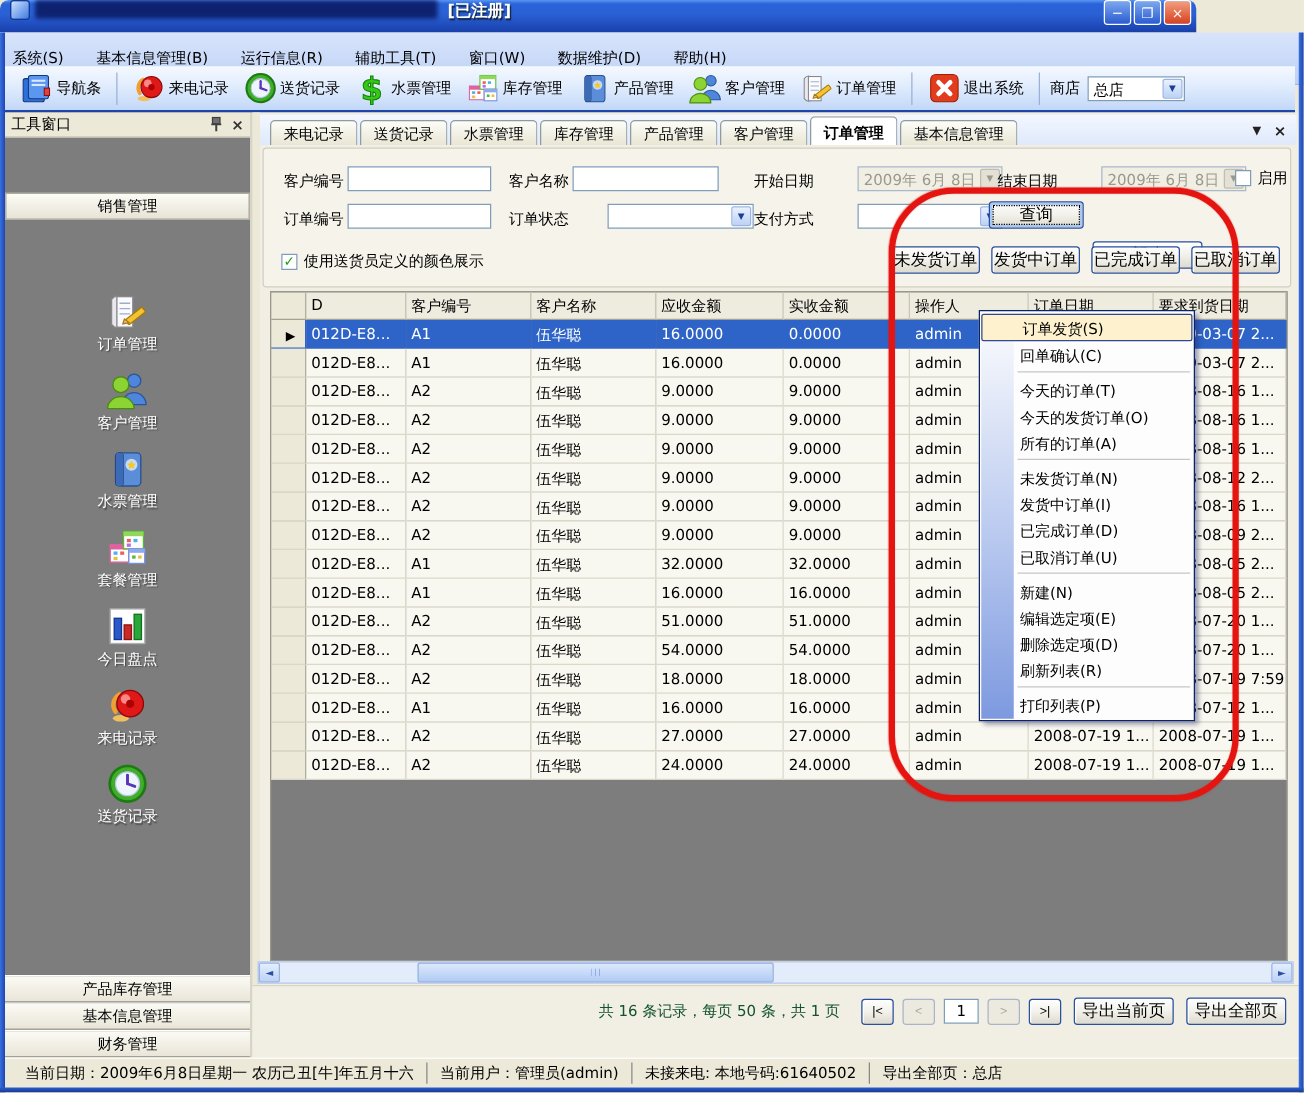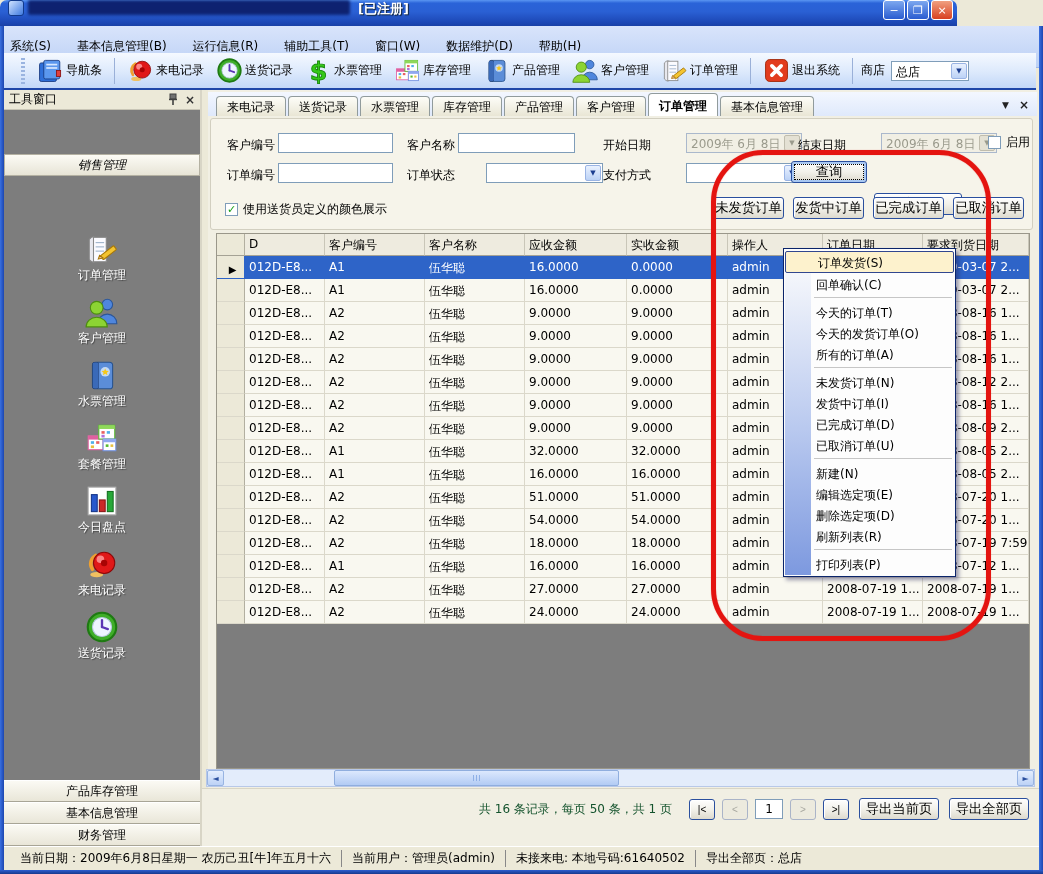--- a/index.html
+++ b/index.html
@@ -20,21 +20,21 @@
     display:flex; align-items:center; justify-content:center; }
   .winbtn.close { background:linear-gradient(180deg,#f0a080,#d84020); }
 
   .menubar { position:absolute; left:0; top:26px; width:1043px; height:42px;
     background:linear-gradient(180deg,#d9e4fb,#bcd1f5); border-bottom:1px solid #9cb6e6;
     display:flex; align-items:center; padding-left:10px; gap:26px; color:#000; }
   .menu-item { white-space:nowrap; }
 
   .toolbar { position:absolute; left:0; top:53px; width:1036px; height:37px;
     background:linear-gradient(180deg,#f5f9ff,#dcE9fc 55%,#c2d7f8); border-bottom:2px solid #1e46a8;
-    display:flex; align-items:center; padding-left:21px; gap:4px; }
+    display:flex; align-items:center; padding-left:0; gap:4px; }
   .tb-grip { width:4px; height:26px; margin-right:4px;
     background:repeating-linear-gradient(180deg,#9ab4e0 0 2px,transparent 2px 4px); }
   .tb-item { display:flex; align-items:center; gap:2px; padding:2px 4px; white-space:nowrap; }
   .tb-item svg { width:27px; height:27px; }
   .tb-sep { width:1px; height:26px; background:#9ab0d8; margin:0 4px; }
   .shop-box { display:flex; align-items:center; gap:6px; }
   .shop-combo { width:78px; height:20px; background:#fff; border:1px solid #7f9db9; position:relative; padding:2px 18px 0 4px; }
   .combo-arrow { position:absolute; right:1px; top:1px; bottom:1px; width:16px;
     background:linear-gradient(180deg,#e9f1fe,#bcd2f6); border:1px solid #9ab4e4; border-radius:2px;
     color:#1c3e90; font-size:7px; display:flex; align-items:center; justify-content:center; }
@@ -45,21 +45,21 @@
   .frame-bottom { position:absolute; left:0; right:0; bottom:0; height:4px;
     background:linear-gradient(180deg,#2c5ed0,#16388c); z-index:80; }
 
   
   .sidebar { position:absolute; left:4px; top:90px; width:198px; bottom:28px; background:#7d7d7d;
     border-right:2px solid #d8d5c6; display:flex; flex-direction:column;gap:44px; }
   .toolwin-header { height:20px; background:#ece9d8; border-bottom:1px solid #c8c5b6;
     display:flex; align-items:center; padding:0 5px; color:#000; }
   .toolwin-btns { margin-left:auto; display:flex; gap:6px; align-items:center; color:#333; }
   .section-header { height:22px; background:linear-gradient(180deg,#fcfbf5,#e7e4d6);
-    border:1px solid #b4b1a2; display:flex; align-items:center; justify-content:center; color:#000;font-style:italic; }
+    border:1px solid #b4b1a2; display:flex; align-items:center; justify-content:center; color:#000; }
   .side-body { flex:1; display:flex; flex-direction:column; align-items:center; padding-top:12px; overflow:hidden; }
   .side-item { height:63px; display:flex; flex-direction:column; align-items:center; justify-content:flex-start; }
   .side-item svg { width:34px; height:34px; }
   .side-item span { color:#fff; margin-top:1px; text-shadow:1px 1px 1px #444; }
   .side-bottom { }
   .side-bar-item { height:22px; background:linear-gradient(180deg,#fbfaf4,#e9e6d8);
     border-top:1px solid #fff; border-bottom:1px solid #a8a596;
     display:flex; align-items:center; justify-content:center; color:#000; }
 
   

